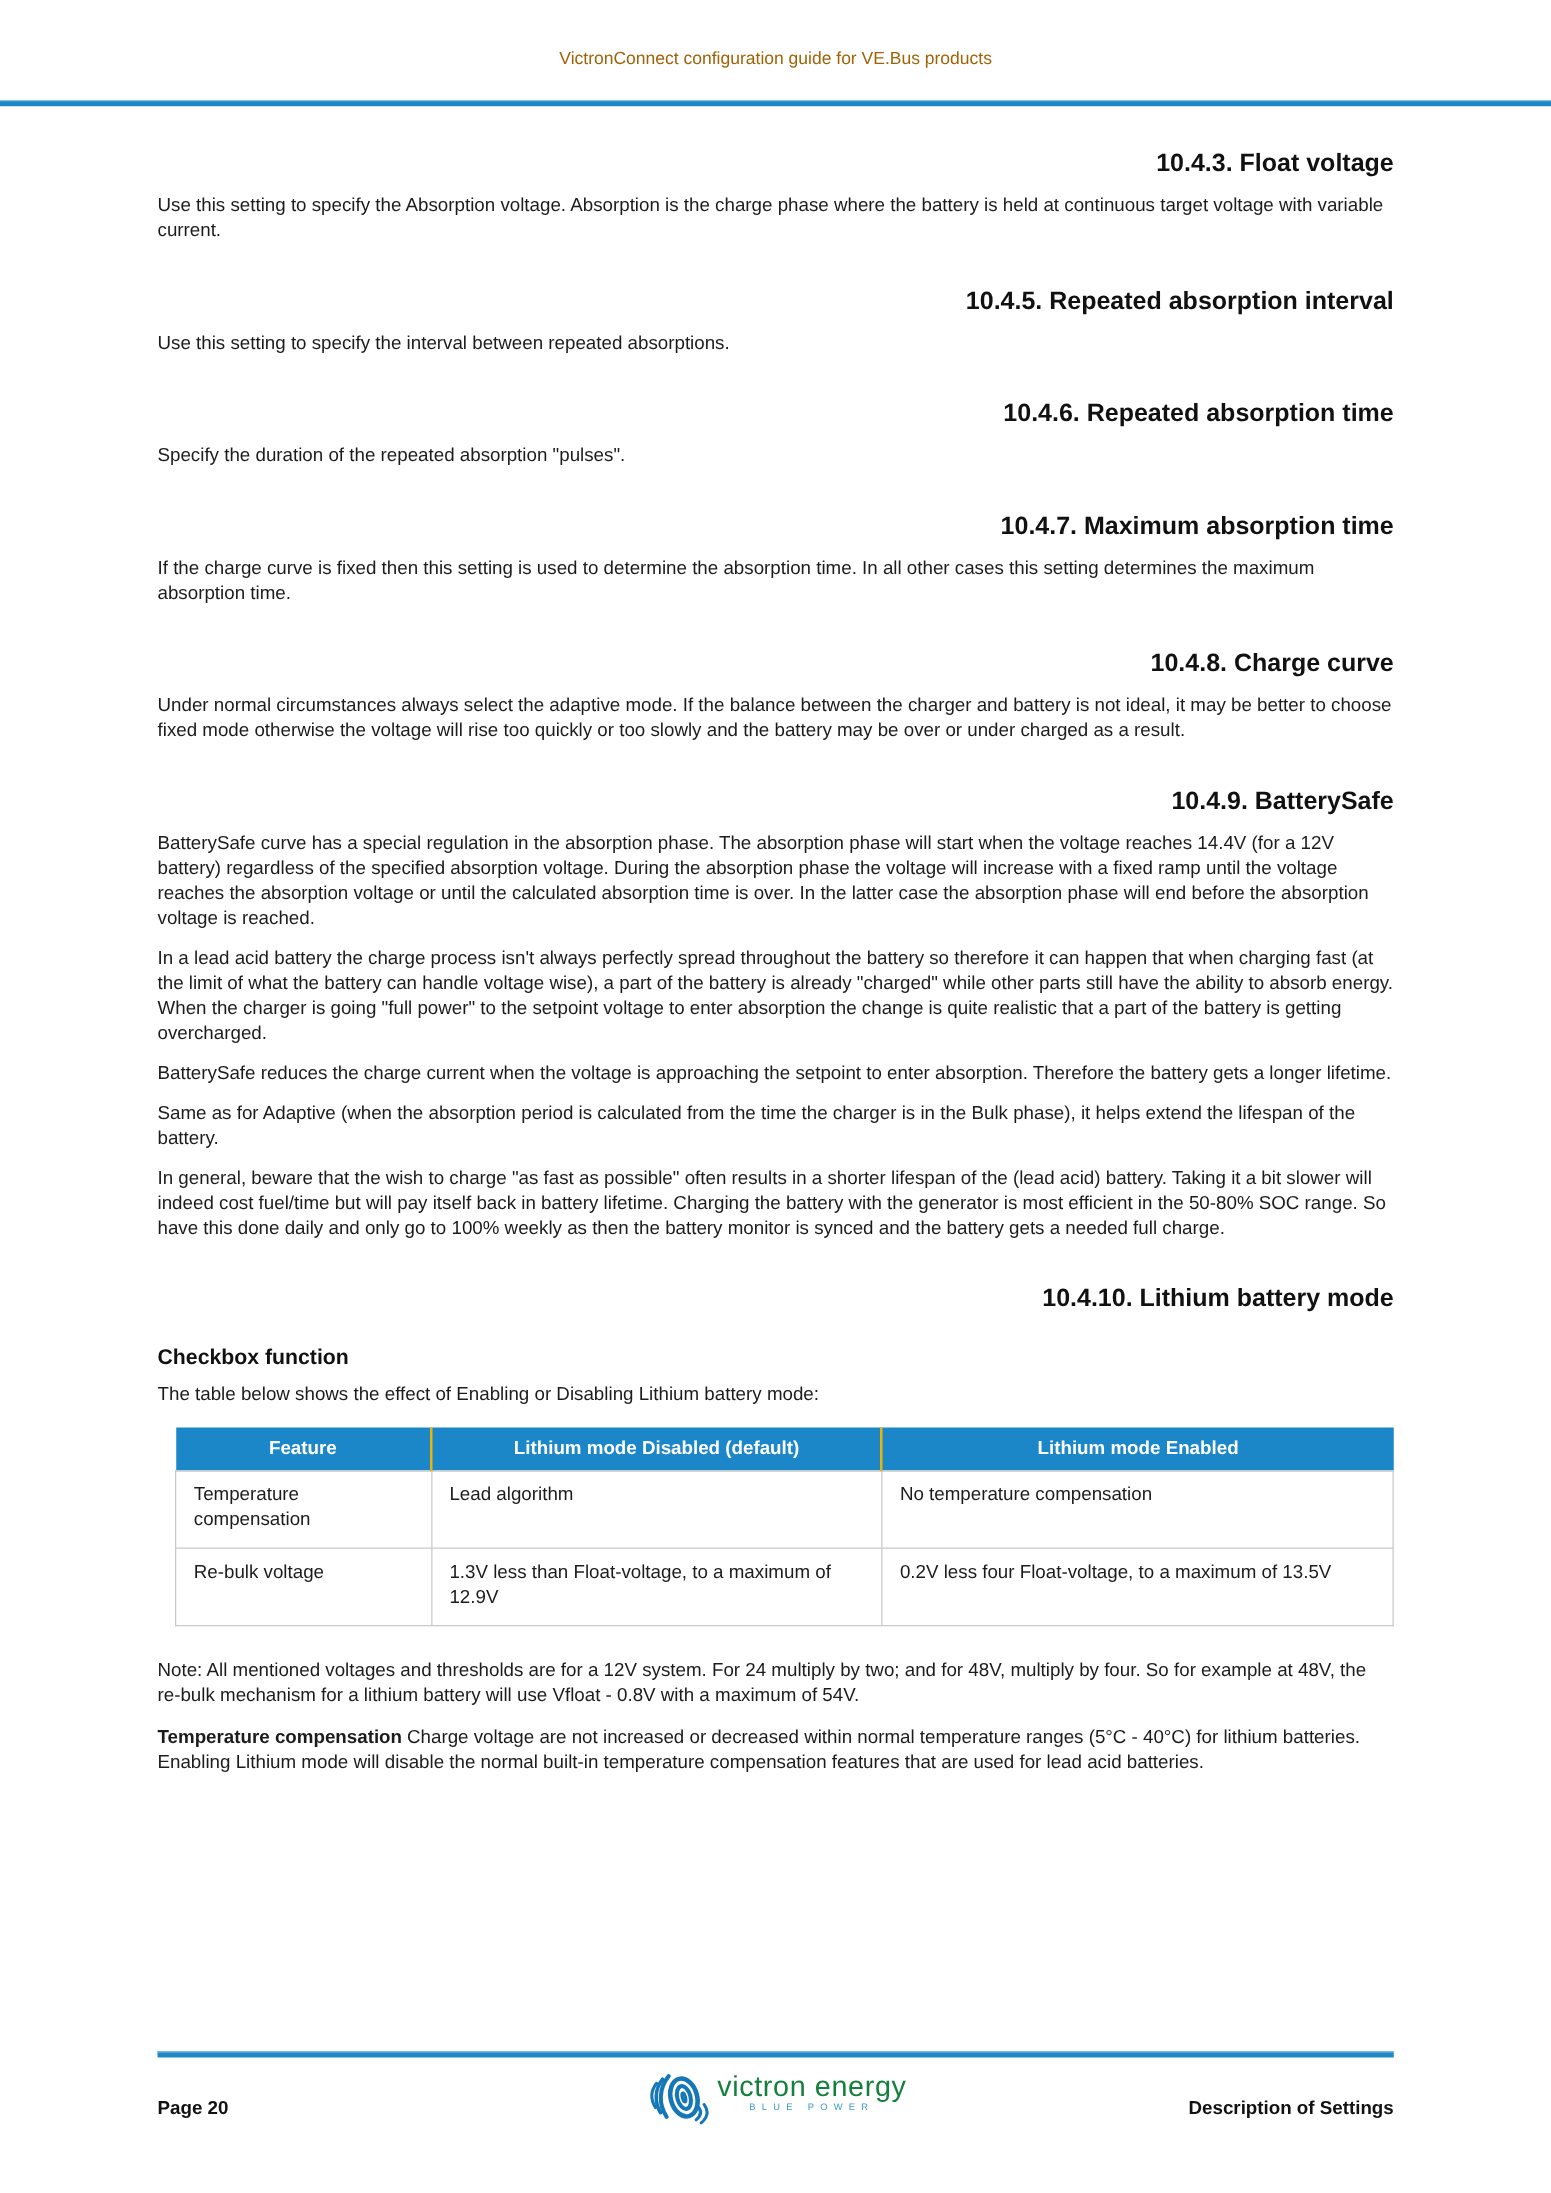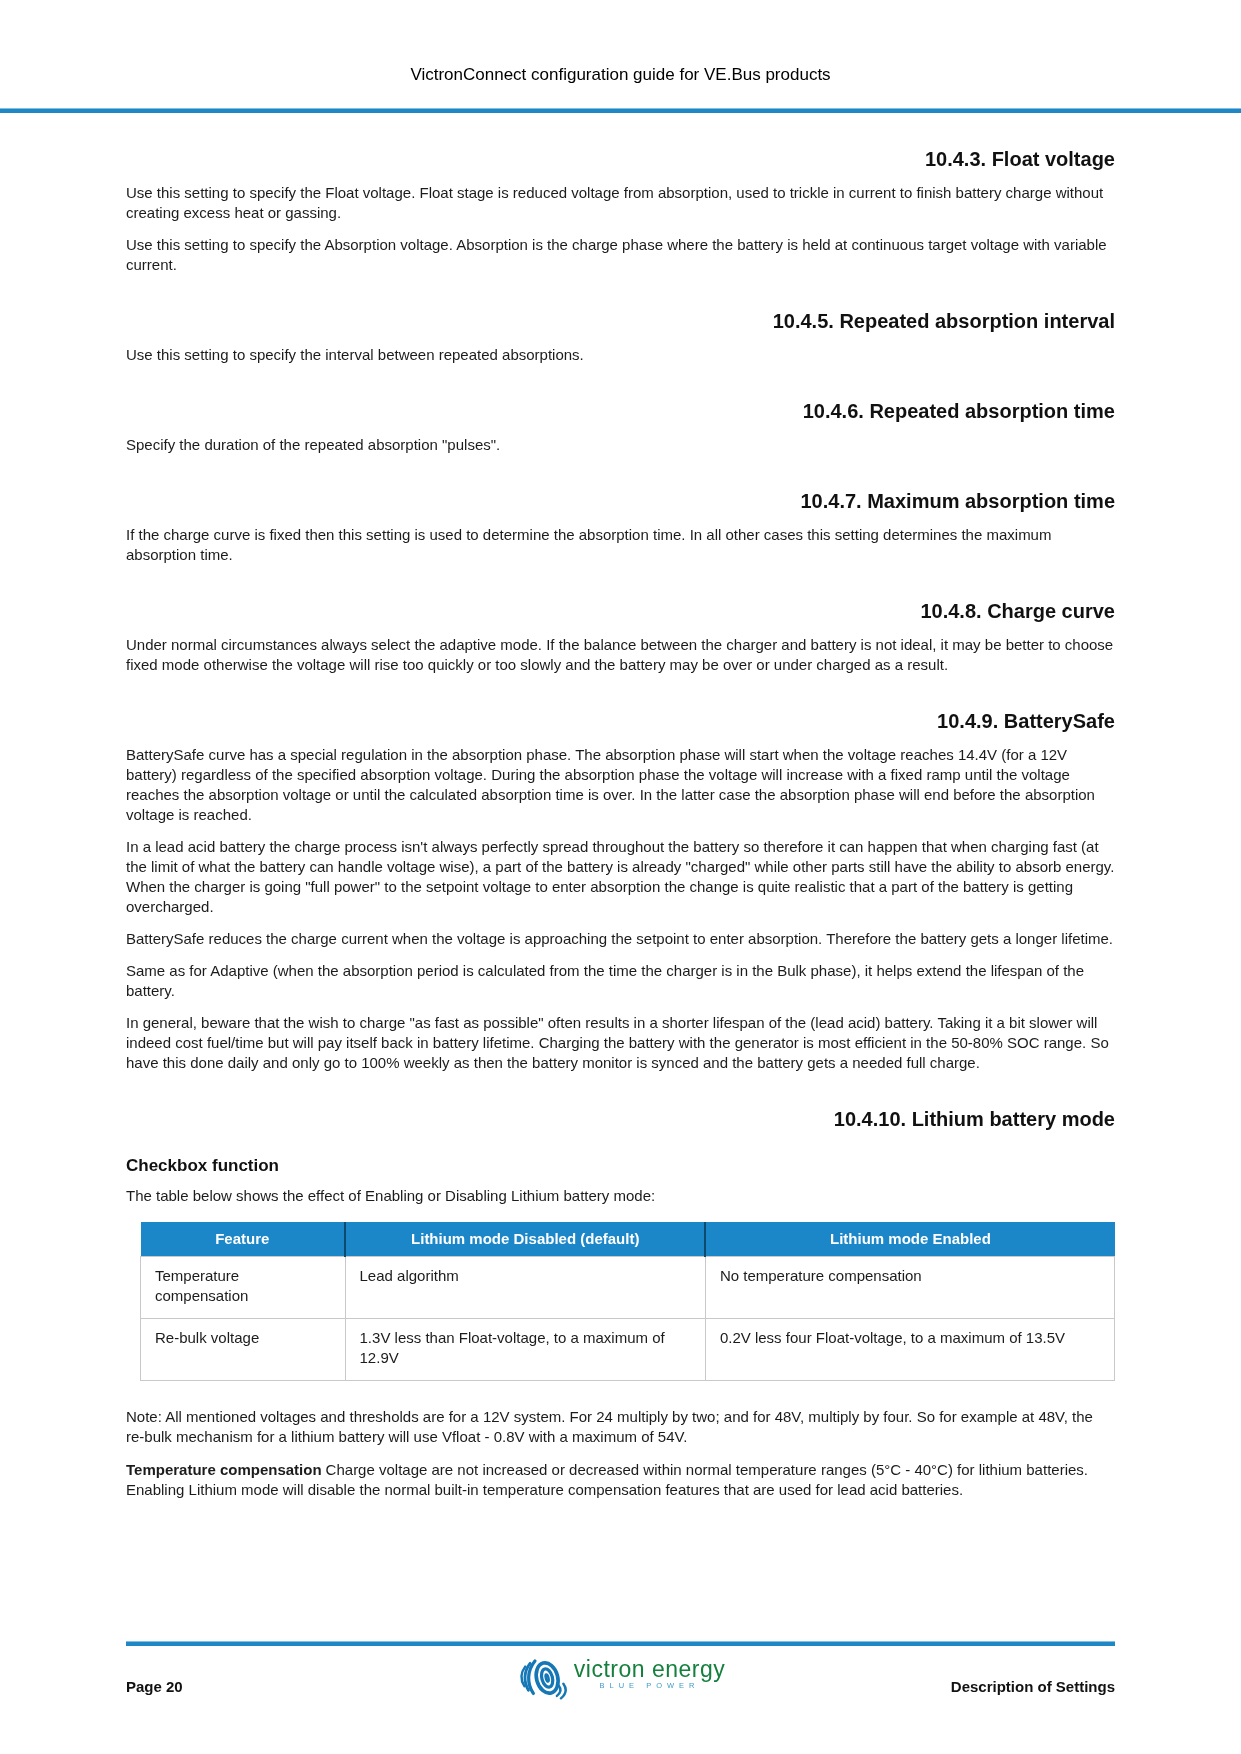--- a/index.html
+++ b/index.html
@@ -7,25 +7,25 @@
   .page {
     position:relative;
     width:1241px; height:1754px;
     margin:0 auto;
     background:#ffffff;
     font-family:"Liberation Sans", sans-serif;
     color:#1c1c1c;
     overflow:hidden;
   }
   .doc-header {
-    padding-top:64px;
+    padding-top:36px;
     text-align:center;
-    font-size:17px;
+    font-size:14px;
     line-height:21px;
-    color:#000000;
+    color:#a16207;
   }
   .header-rule {
     margin-top:23px;
     height:5px;
     width:100%;
     background:#1e87c4;
     border-top:1px solid #7fc0e4;
   }
   .content { padding:0 126px; }
   .section-title {
@@ -59,21 +59,21 @@
   }
   col.c1 { width:21%; }
   col.c2 { width:37%; }
   col.c3 { width:42%; }
   .lithium-table th {
     background:#1b87c9;
     color:#ffffff;
     font-weight:bold;
     text-align:center;
     padding:8px 10px;
-    border-right:2px solid #0c4a6e;
+    border-right:2px solid #eab308;
     font-size:15px;
     line-height:18px;
   }
   .lithium-table th:last-child { border-right:none; }
   .lithium-table td {
     border:1px solid #c9c9c9;
     padding:9px 14px 12px 14px;
     vertical-align:top;
     line-height:20px;
   }
@@ -134,21 +134,20 @@
 <div class="page">
 
   <div class="doc-header">
     <span>VictronConnect configuration guide for VE.Bus products</span>
   </div>
   <div class="header-rule"></div>
 
   <div class="content">
 
     <h2 class="section-title">10.4.3. Float voltage</h2>
-    <p>Use this setting to specify the Float voltage. Float stage is reduced voltage from absorption, used to trickle in current to finish battery charge without creating excess heat or gassing.</p>
 
     <p>Use this setting to specify the Absorption voltage. Absorption is the charge phase where the battery is held at continuous target voltage with variable current.</p>
 
     <h2 class="section-title">10.4.5. Repeated absorption interval</h2>
     <p>Use this setting to specify the interval between repeated absorptions.</p>
 
     <h2 class="section-title">10.4.6. Repeated absorption time</h2>
     <p>Specify the duration of the repeated absorption "pulses".</p>
 
     <h2 class="section-title">10.4.7. Maximum absorption time</h2>

